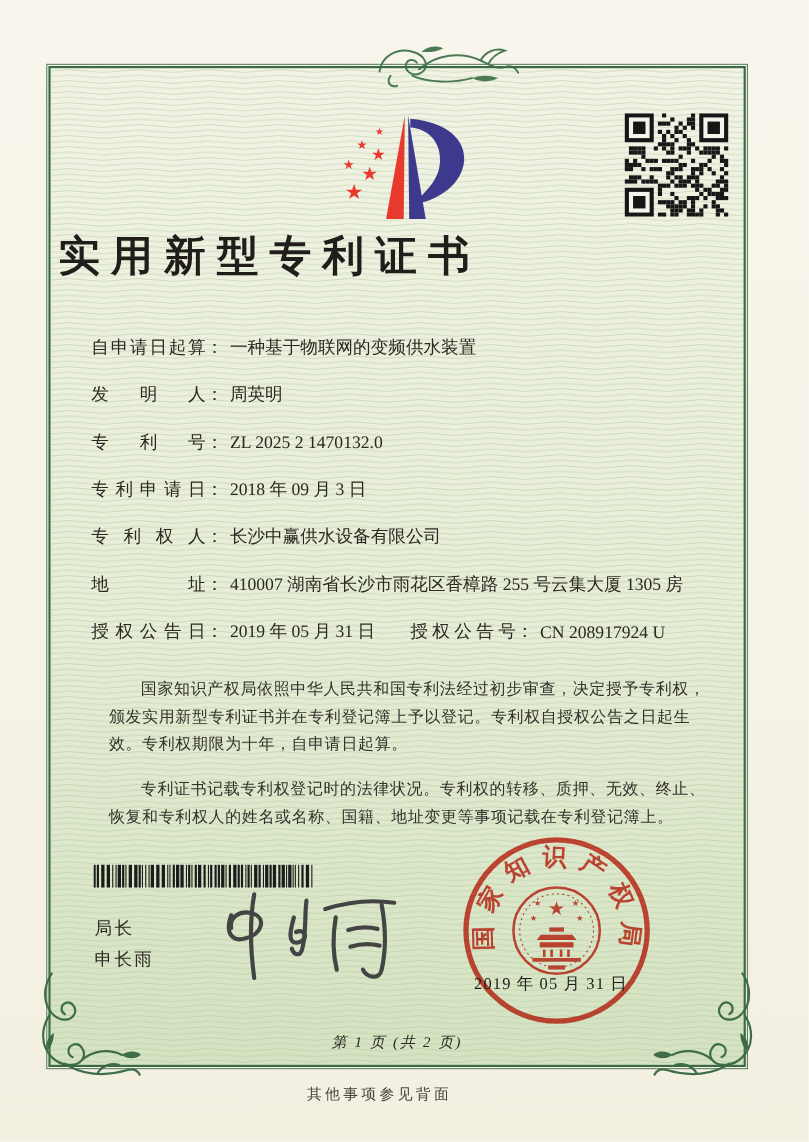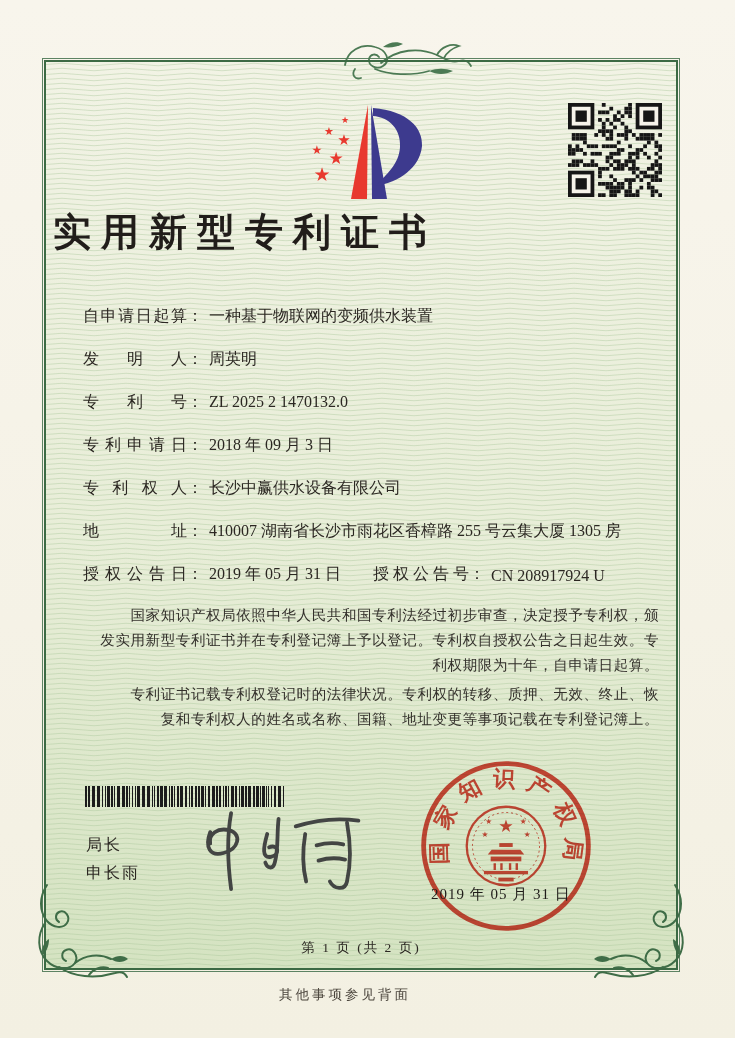--- a/index.html
+++ b/index.html
@@ -52,33 +52,33 @@
   .flabel { display:inline-block; width:104px; text-align:justify; text-align-last:justify; }
   .fcolon { margin-right:6px; }
   .grant-row { position:absolute; left:40px; top:505px; width:580px; font-size:16px;
                display:flex; align-items:baseline; white-space:nowrap; }
   .grant-right { position:absolute; left:290px; top:0; display:inline-flex; align-items:flex-end; }
   .flabel2 { display:inline-block; width:96px; text-align:justify; text-align-last:justify; }
 
   
   .body-text { position:absolute; left:40px; top:540px; width:580px;
                font-size:14.5px; line-height:25px; letter-spacing:.6px; color:#33302b; }
-  .body-text p { text-indent:2em; margin:4px;text-align:right; }
+  .body-text p { text-indent:2em; margin:16px; }
 
   
   .barcode { position:absolute; left:42px; top:727px; width:216px; height:21px;
              overflow:hidden; white-space:nowrap; font-size:0; }
   .barcode i { display:inline-block; height:100%; background:#1c1c1c; vertical-align:top; }
   .signer { position:absolute; left:43px; top:772px; font-size:16px; line-height:28px; letter-spacing:2px; }
   .signature { position:absolute; left:152px; top:746px; width:190px; height:96px; }
   .seal { position:absolute; left:372px; top:696px; width:182px; height:182px;
           mix-blend-mode:multiply; opacity:.9; }
   .seal-date { position:absolute; left:388px; top:826px; font-size:15px; letter-spacing:1px; color:#1f1c19; }
   .page-info { position:absolute; left:0; top:880px; width:100%; text-align:center;
-               font-size:13.5px; letter-spacing:2px; }
+               font-size:13.5px; letter-spacing:2px;font-style:italic; }
 
   .back-note { position:absolute; left:0; top:986px; width:690px; text-align:center;
                font-size:13.5px; letter-spacing:3px; color:#4a443c; }
 </style>
 </head>
 <body>
 
 <div class="paper">
 
   <div class="frame">

